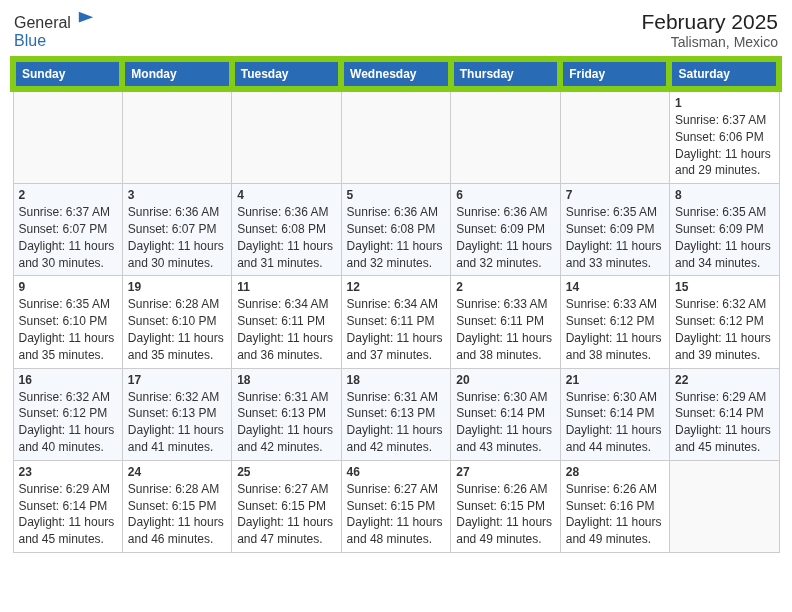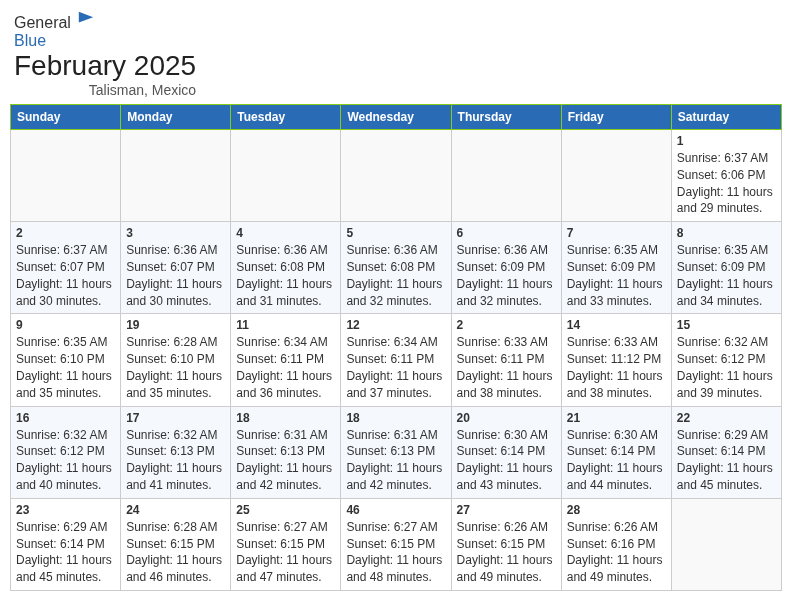--- a/index.html
+++ b/index.html
@@ -9,58 +9,57 @@
       width: 792px;
       min-height: 612px;
       padding: 10px;
     }
     .header {
       display: flex;
       justify-content: space-between;
       align-items: flex-start;
       margin-bottom: 6px;
       padding: 0 4px;
-      flex-direction: column;
     }
     .logo {
       display: flex;
       align-items: center;
     }
     .logo-general { color: #333; }
     .logo-blue { color: #2a6bb5; }
     .logo-icon {
       width: 18px;
       height: 18px;
       margin-left: 2px;
     }
     .title-block {
       text-align: right;
     }
     .month-year {
-      font-size: 28px;
+      font-size: 21px;
       font-weight: normal;
       color: #222;
     }
     .location {
       font-size: 14px;
       color: #555;
     }
     .calendar {
       width: 100%;
       border-collapse: collapse;
       border: 1px solid #ccc;
     }
     .calendar th {
       background-color: #2a6bb5;
       color: #fff;
       font-size: 12px;
       font-weight: bold;
       padding: 5px 6px;
       text-align: left;
-      border: 1px solid #84cc16;
+      border: 6px solid #84cc16;
     }
     .calendar td {
       vertical-align: top;
       border: 1px solid #ccc;
       padding: 4px 5px;
       width: 110px;
       min-height: 80px;
       background: #fff;
       font-size: 10px;
       color: #333;
@@ -204,21 +203,21 @@
         </td>
         <td>
           <span class="day-num">2</span>
           <div class="day-info">Sunrise: 6:33 AM
 Sunset: 6:11 PM
 Daylight: 11 hours and 38 minutes.</div>
         </td>
         <td>
           <span class="day-num">14</span>
           <div class="day-info">Sunrise: 6:33 AM
-Sunset: 11:12 PM
+Sunset: 6:12 PM
 Daylight: 11 hours and 38 minutes.</div>
         </td>
         <td>
           <span class="day-num">15</span>
           <div class="day-info">Sunrise: 6:32 AM
 Sunset: 6:12 PM
 Daylight: 11 hours and 39 minutes.</div>
         </td>
       </tr>
       <tr>

